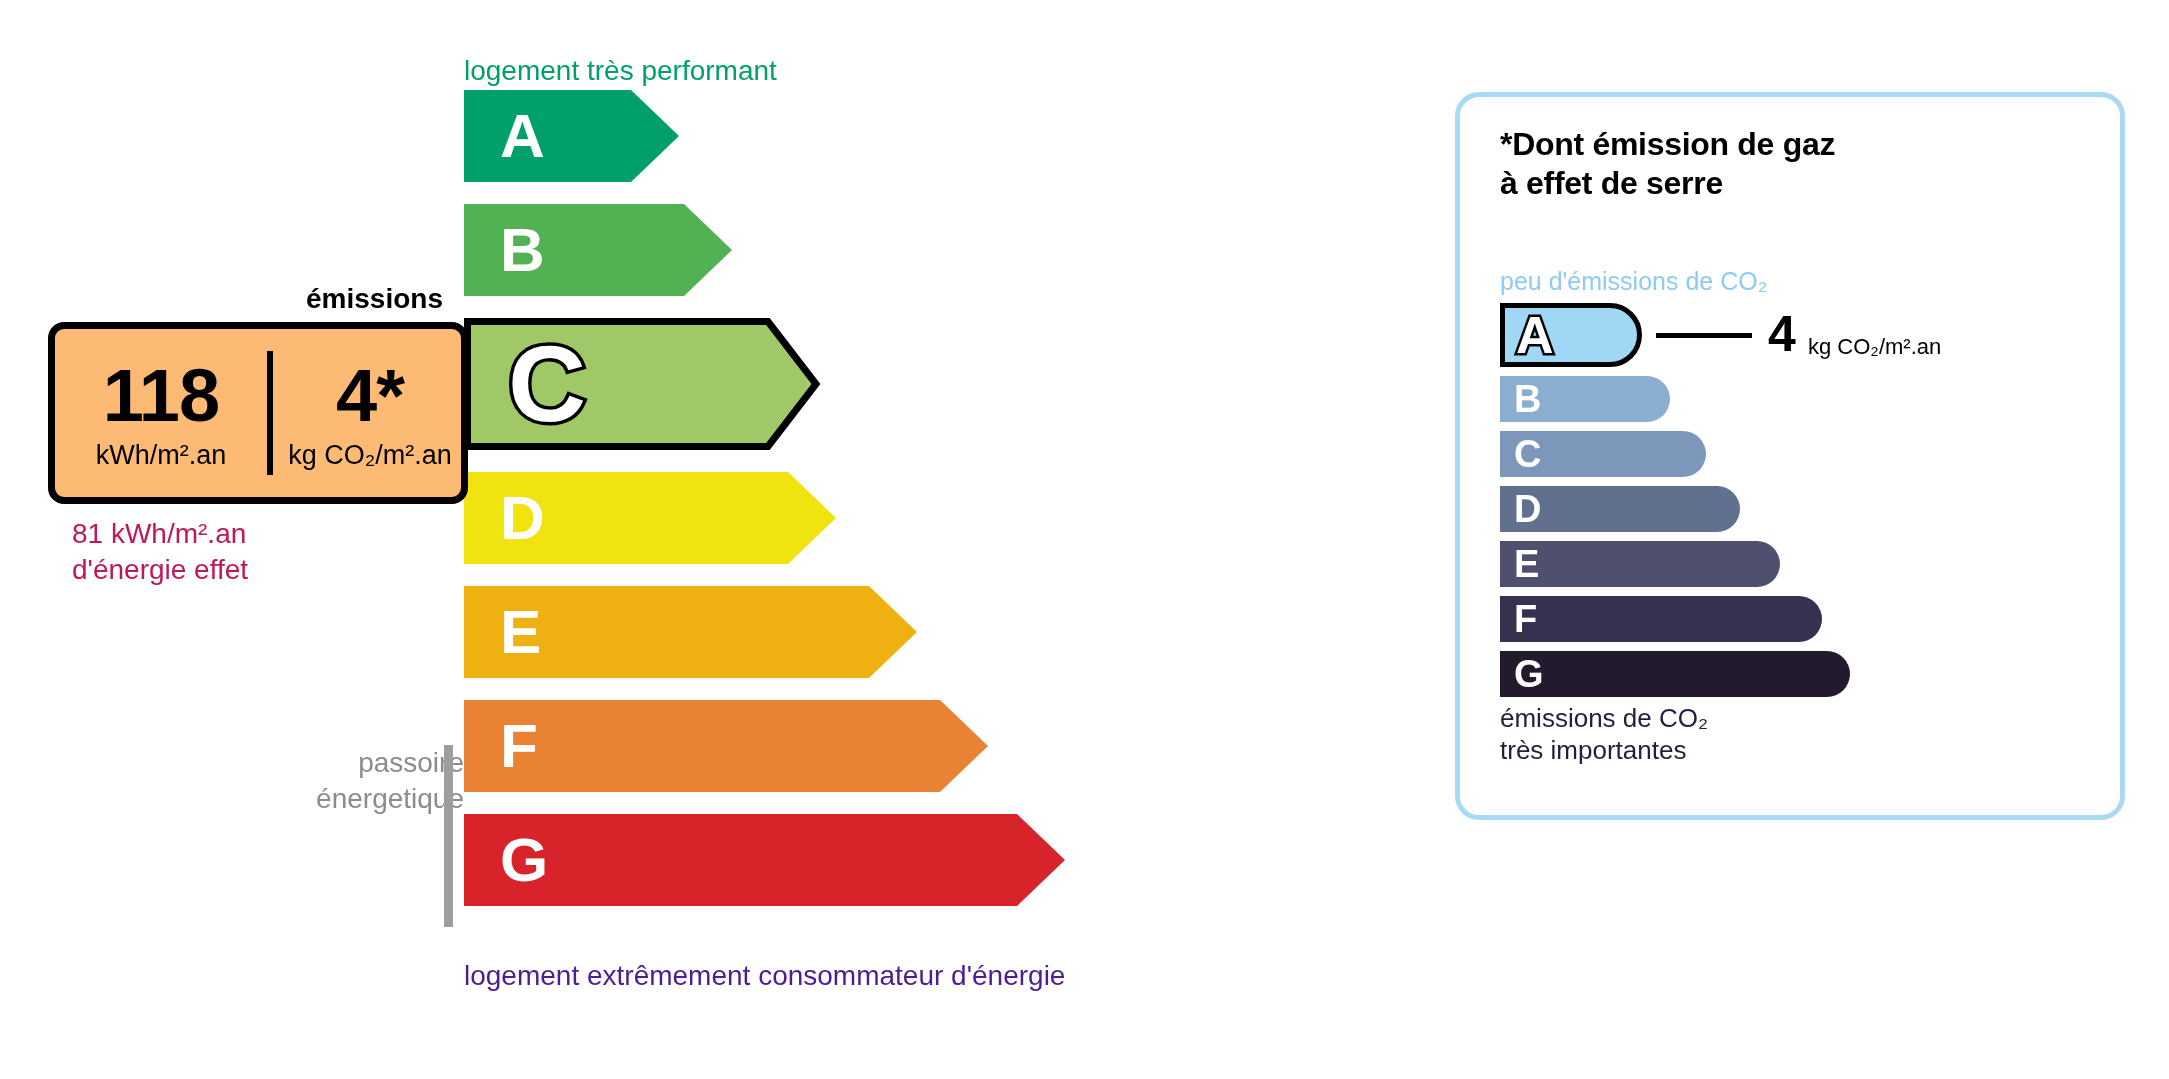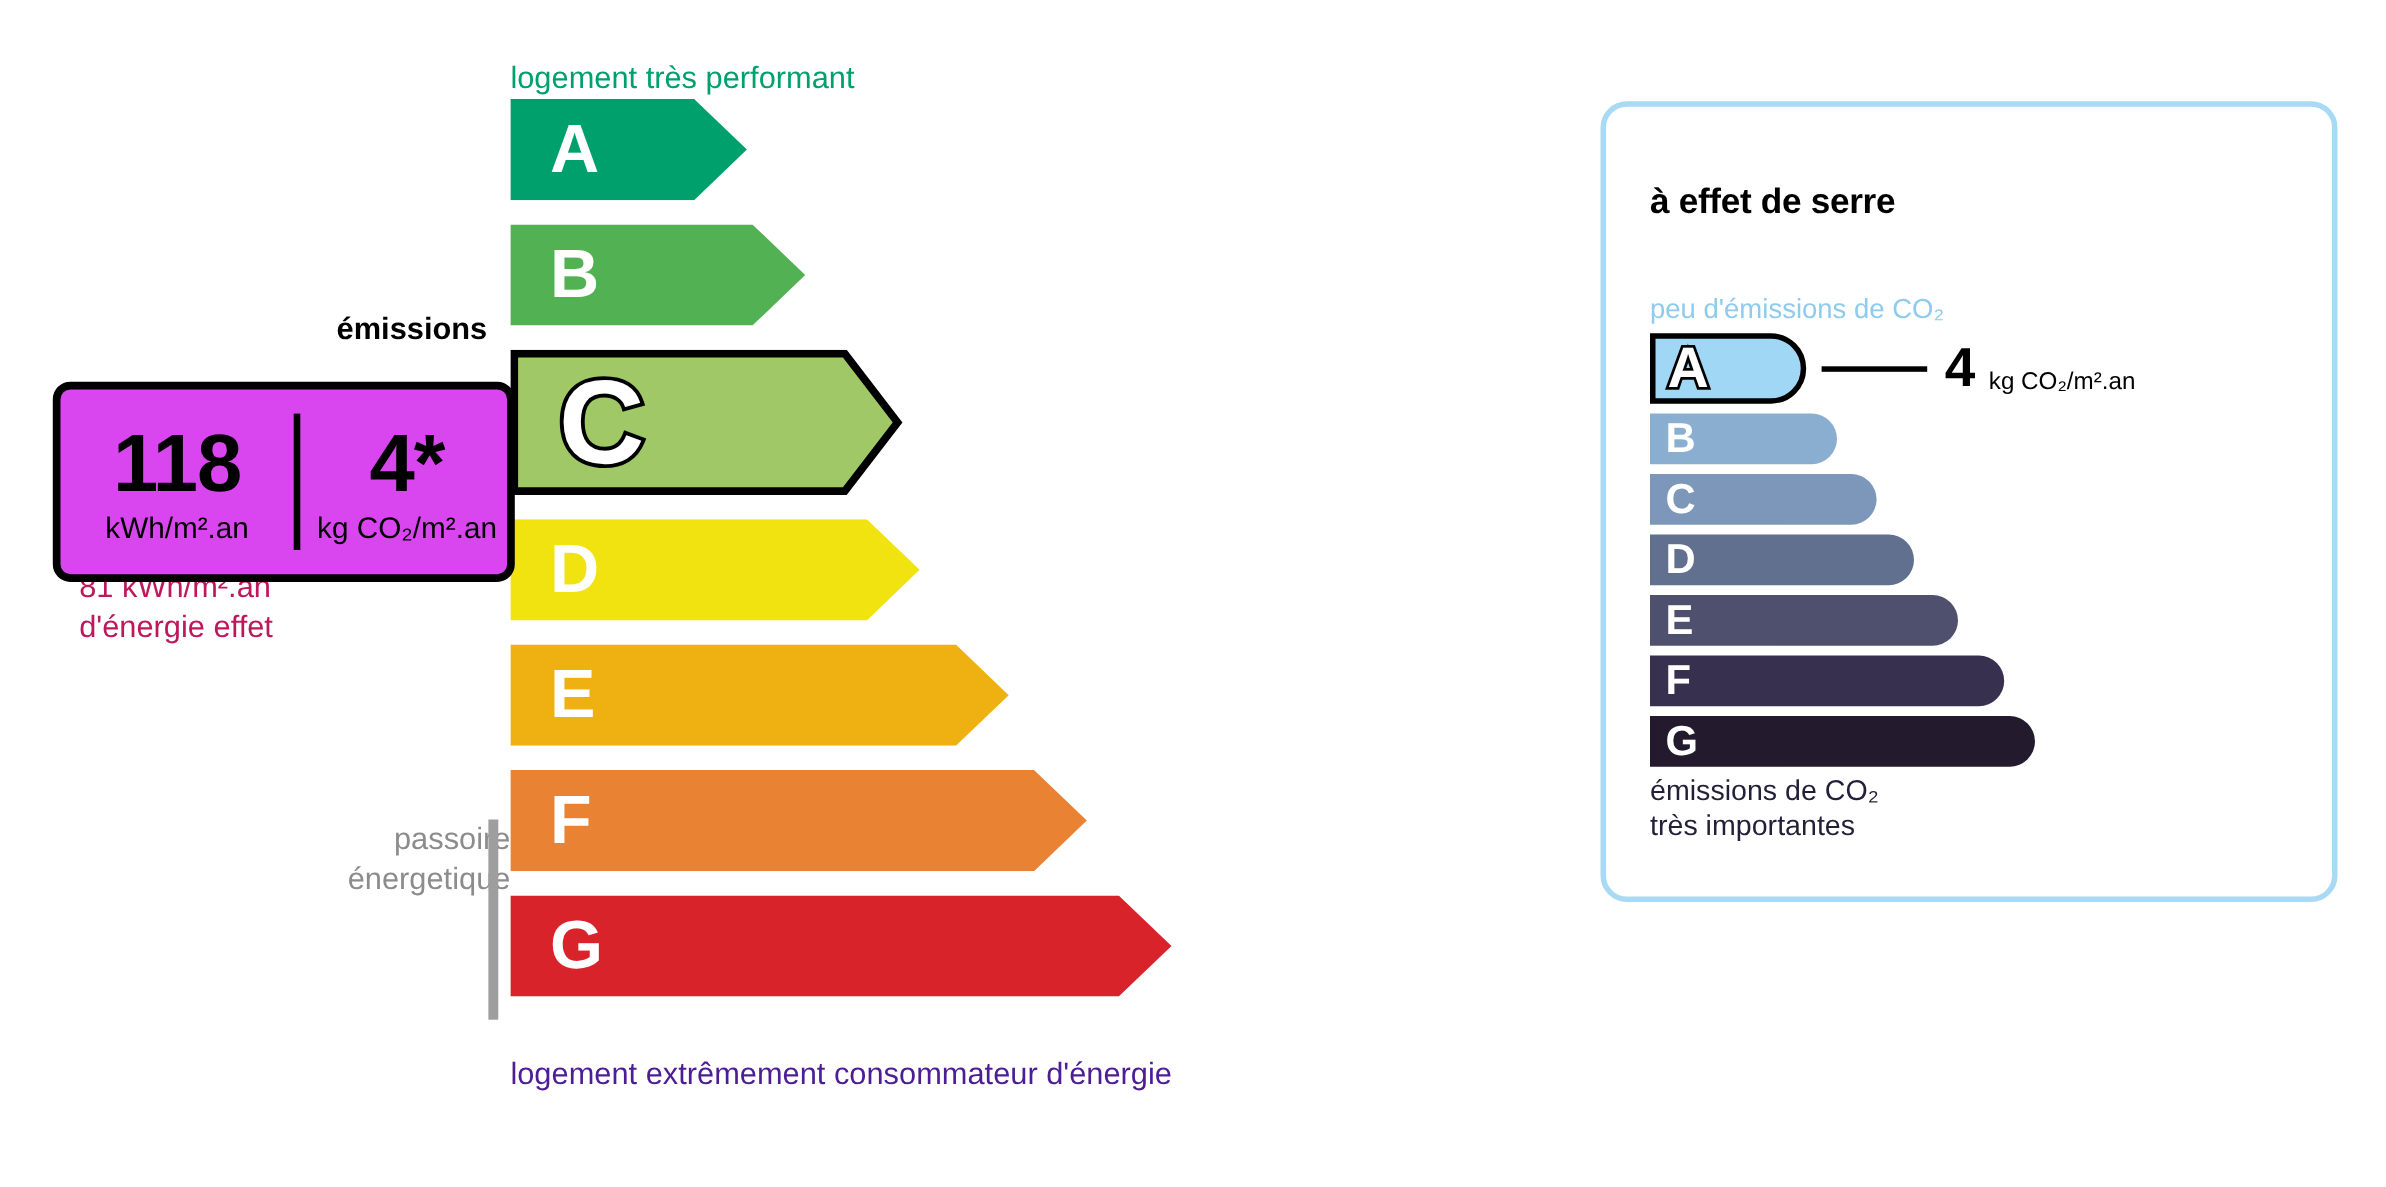--- a/index.html
+++ b/index.html
@@ -75,26 +75,25 @@
 
   
   #value-box {
     position: absolute;
     left: 48px;
     top: 322px;
     width: 420px;
     height: 182px;
     border: 7px solid #000000;
     border-radius: 16px;
-    background: #d946ef;
+    background: #fdba74;
     box-sizing: border-box;
     display: flex;
     align-items: stretch;
     z-index: 5;
-    margin-top: 25px;
   }
   .vb-cell {
     flex: 0 0 auto;
     display: flex;
     flex-direction: column;
     align-items: center;
     justify-content: center;
     padding-top: 6px;
   }
   #vb-energy { width: 212px; }
@@ -357,21 +356,21 @@
     <span>passoire</span><br>
     <span>énergetique</span>
   </div>
   <div id="passoire-bar"></div>
 
   <div class="bottom-caption">logement extrêmement consommateur d'énergie</div>
 </div>
 
 <div id="co2-panel">
   <div id="co2-title">
-    <br>
+    <span>*Dont émission de gaz</span><br>
     <span>à effet de serre</span>
   </div>
 
   <div id="co2-top-caption">peu d'émissions de CO₂</div>
 
   <div id="co2-bars">
       <div class="co2-row current" style="top: 0px; width: 142px; height: 64px;">
         <div class="co2-bar" style="width:142px;background:#9fd7f5;"></div>
         <span class="co2-letter">A</span>
       </div>

